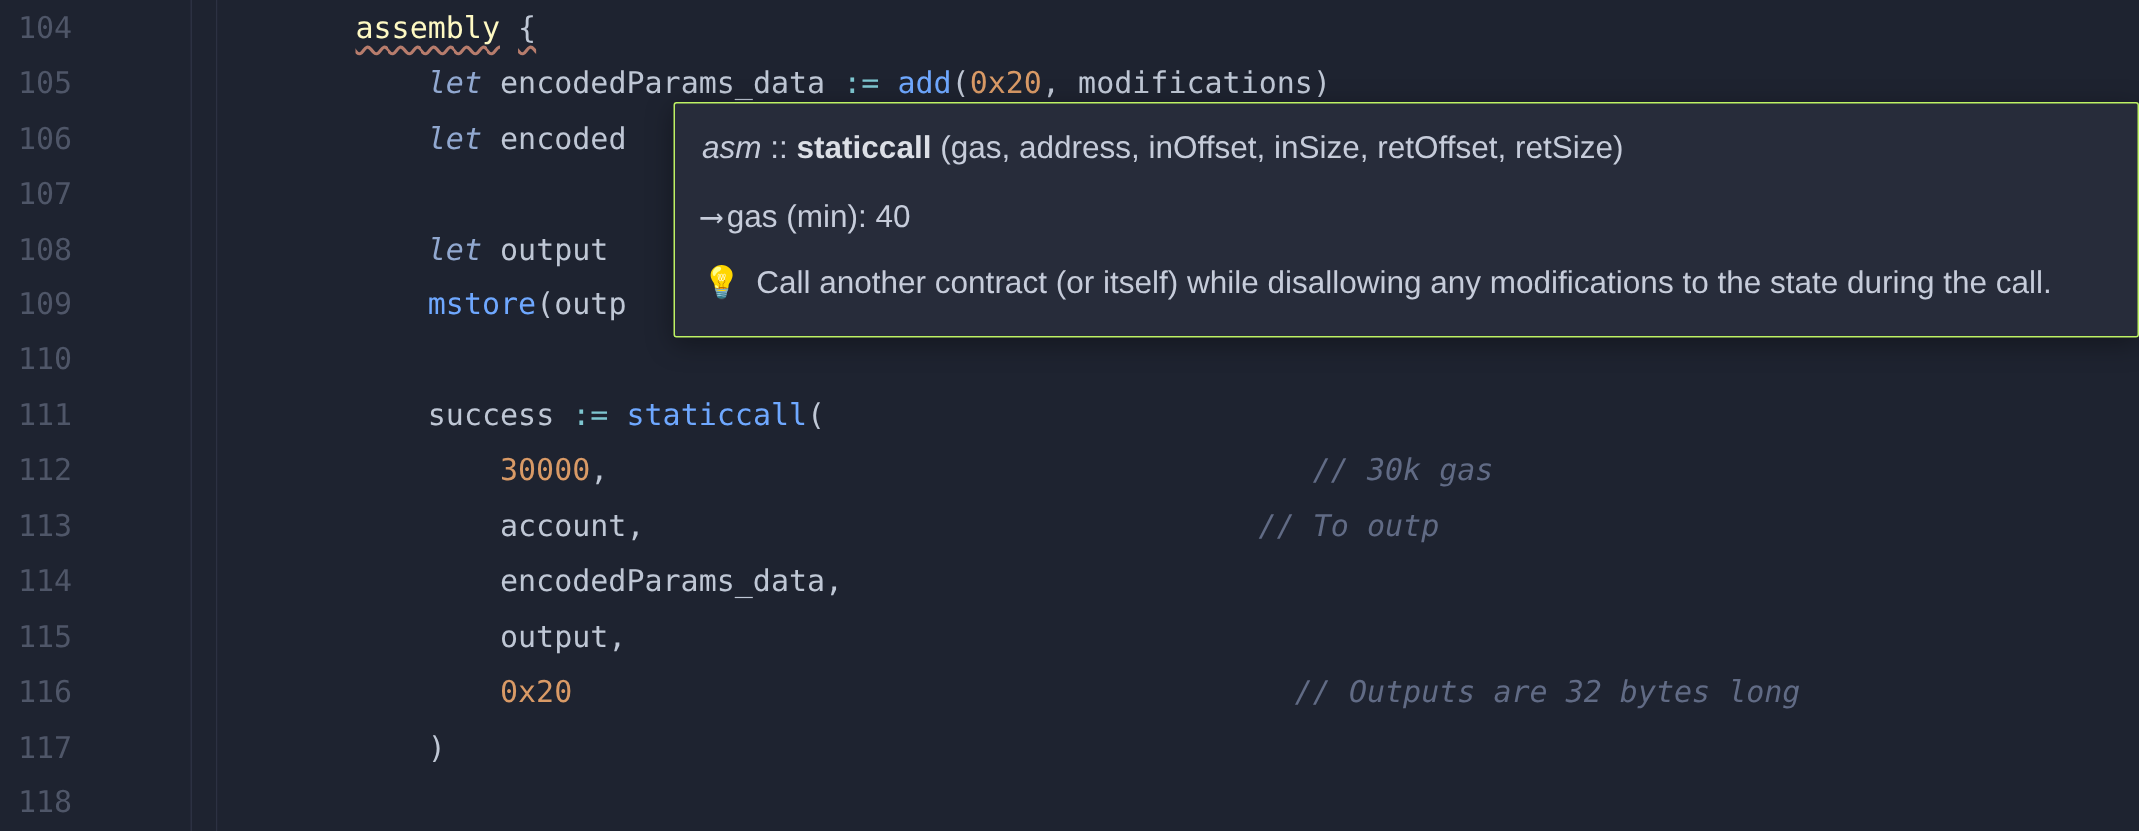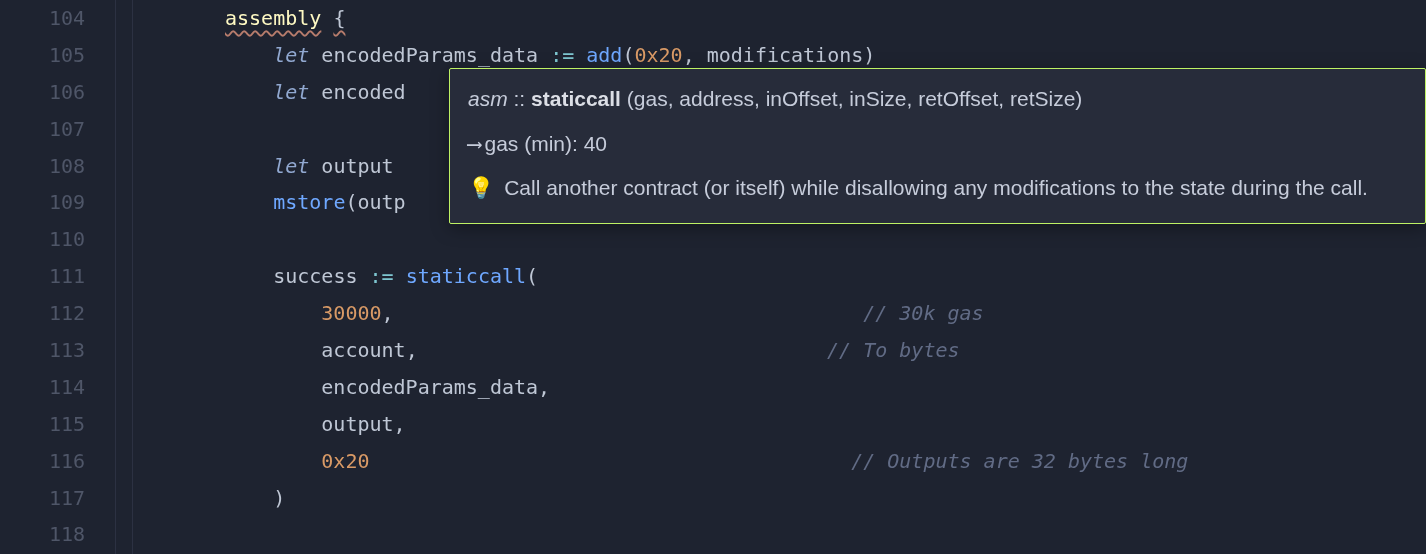--- a/index.html
+++ b/index.html
@@ -11,24 +11,25 @@
     width: 1426px;
     height: 554px;
     overflow: hidden;
     position: relative;
   }
   .editor { display: flex; height: 100%; }
   .gutter {
     width: 115px;
     background: #1e2330;
     color: #4f5668;
-    text-align: right;
+    text-align: left;
     padding-right: 30px;
     user-select: none;
     flex-shrink: 0;
+    margin-left: 12px;
   }
   .gutter-line { height: 36.9px; line-height: 36.9px; }
   .fold-col {
     width: 18px;
     background: #1e2330;
     border-left: 1px solid #2c3142;
     border-right: 1px solid #2c3142;
     flex-shrink: 0;
   }
   .code-area {
@@ -104,21 +105,21 @@
   <div class="code-area">
     <div class="code-line"><span class="kw-assembly">assembly</span><span> </span><span class="brace brace-wav">{</span></div>
     <div class="code-line">    <span class="kw-let">let</span><span> </span><span class="ident">encodedParams_data</span><span> </span><span class="op">:=</span><span> </span><span class="fn">add</span><span class="punct">(</span><span class="num">0x20</span><span class="punct">,</span><span> </span><span class="ident">modifications</span><span class="punct">)</span></div>
     <div class="code-line">    <span class="kw-let">let</span><span> </span><span class="ident">encoded</span></div>
     <div class="code-line"></div>
     <div class="code-line">    <span class="kw-let">let</span><span> </span><span class="ident">output</span></div>
     <div class="code-line">    <span class="fn">mstore</span><span class="punct">(</span><span class="ident">outp</span></div>
     <div class="code-line"></div>
     <div class="code-line">    <span class="ident">success</span><span> </span><span class="op">:=</span><span> </span><span class="fn">staticcall</span><span class="punct">(</span></div>
     <div class="code-line">        <span class="num">30000</span><span class="punct">,</span><span>                                       </span><span class="comment">// 30k gas</span></div>
-    <div class="code-line">        <span class="ident">account</span><span class="punct">,</span><span>                                  </span><span class="comment">// To bytes</span></div>
+    <div class="code-line">        <span class="ident">account</span><span class="punct">,</span><span>                                  </span><span class="comment">// To outp</span></div>
     <div class="code-line">        <span class="ident">encodedParams_data</span><span class="punct">,</span></div>
     <div class="code-line">        <span class="ident">output</span><span class="punct">,</span></div>
     <div class="code-line">        <span class="num">0x20</span><span>                                        </span><span class="comment">// Outputs are 32 bytes long</span></div>
     <div class="code-line">    <span class="punct">)</span></div>
   </div>
 </div>
 
 <div class="tooltip">
   <div class="tt-sig">
     <span class="tt-asm">asm</span><span> </span><span>::</span><span> </span><span class="tt-fn">staticcall</span><span> </span><span>(gas, address, inOffset, inSize, retOffset, retSize)</span>

